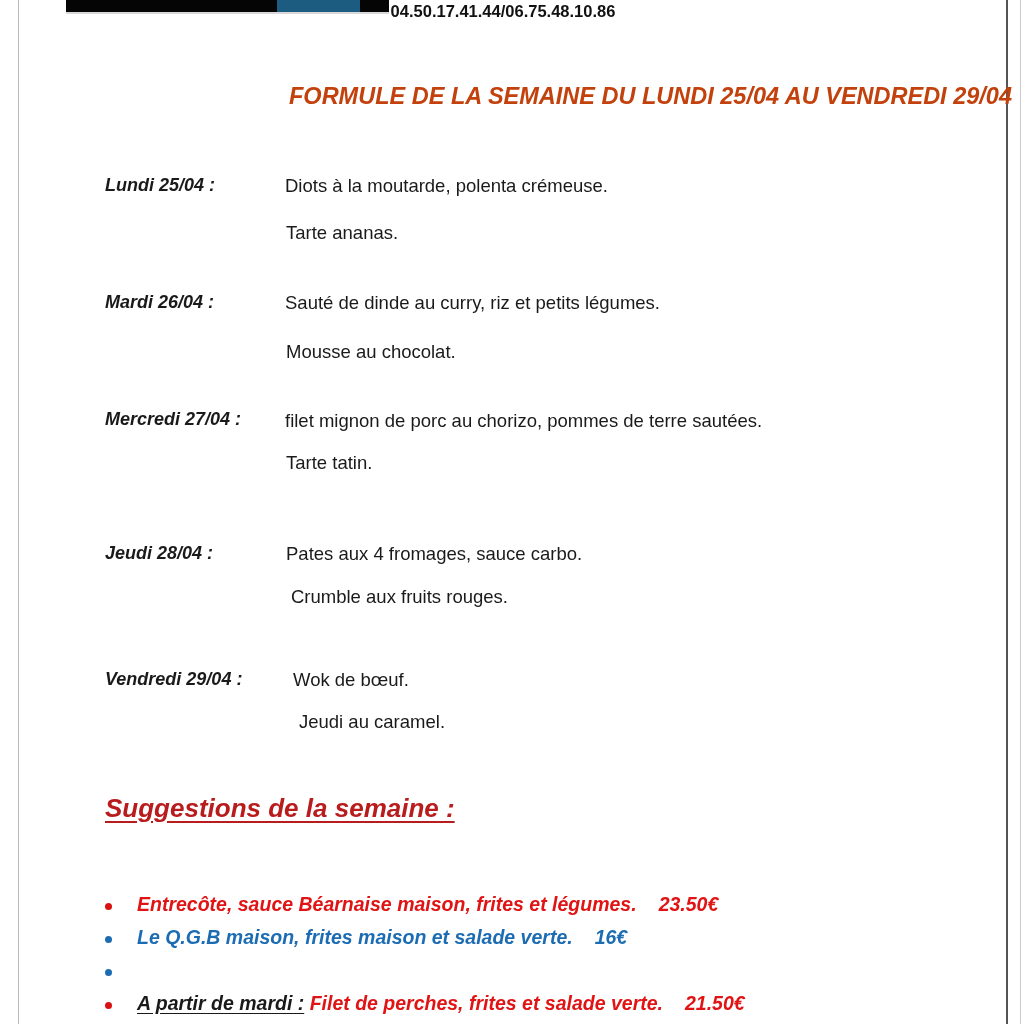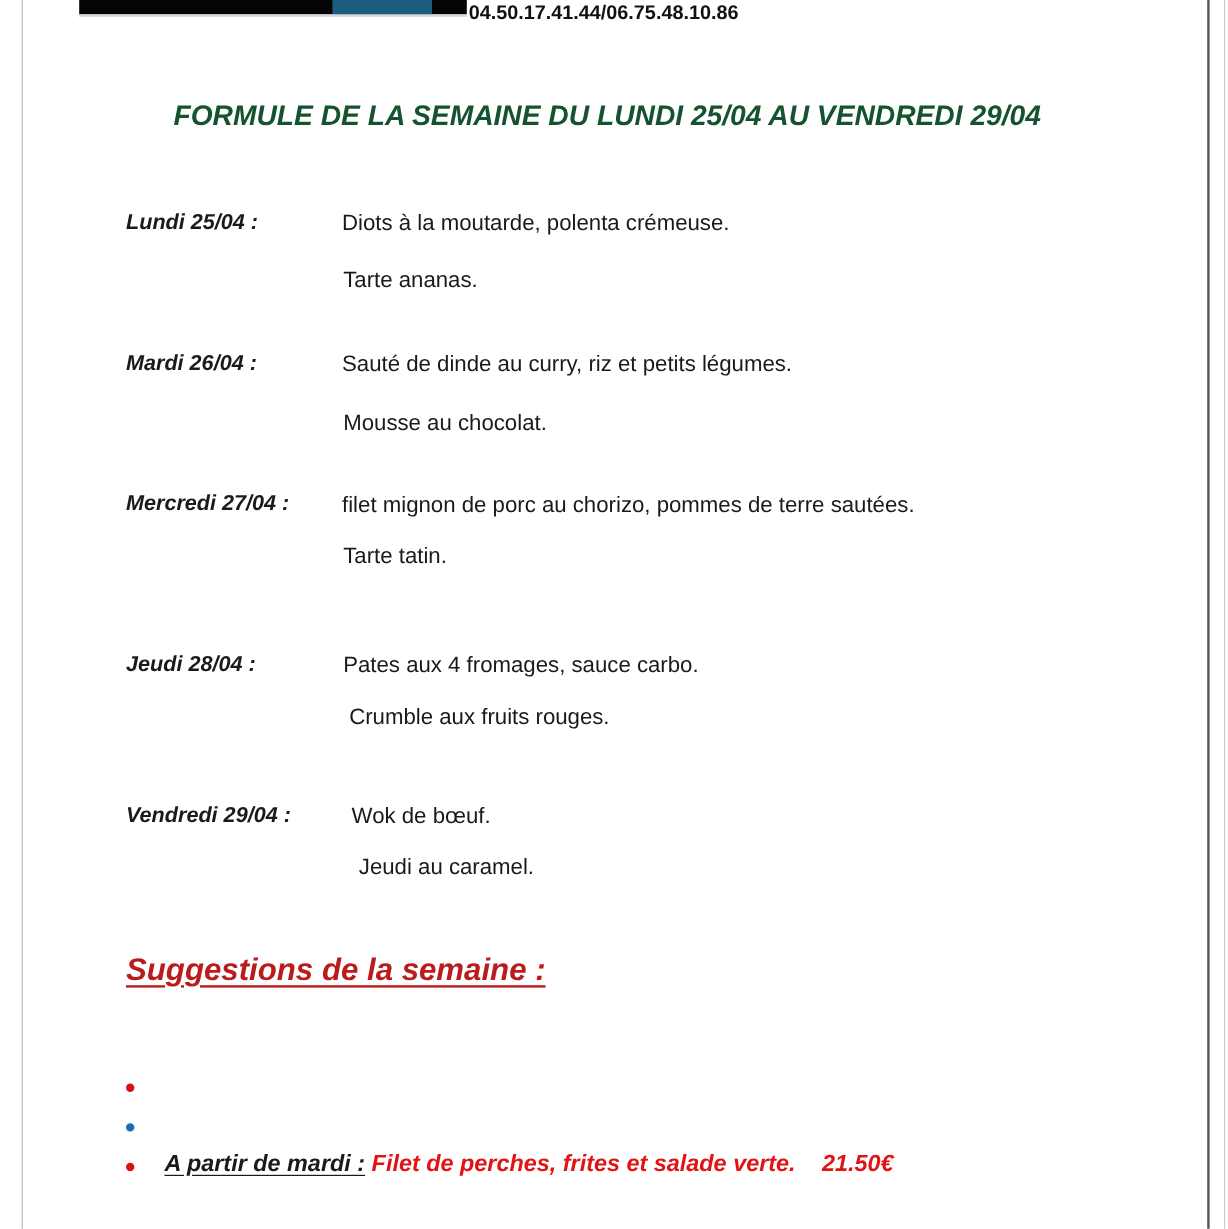--- a/index.html
+++ b/index.html
@@ -88,25 +88,25 @@
     letter-spacing: 0px;
     font-family: "Liberation Sans", sans-serif;
   }
 
   
   .formula-title {
     position: absolute;
     left: 0;
     top: 83px;
     width: 1012px;
-    text-align: center;
+    text-align: right;
     font-size: 23.5px;
     font-style: italic;
     font-weight: bold;
-    color: #14532d;
+    color: #c2410c;
     font-family: "Liberation Sans", sans-serif;
     white-space: nowrap;
   }
 
   
   .days {
     position: absolute;
     left: 0;
     top: 166px;
     width: 1006px;
@@ -247,22 +247,31 @@
     </div>
 
   </div>
 
   <div class="sugg-heading">Suggestions de la semaine :</div>
 
   <div class="sugg-list">
 
     <div class="sugg-row">
       <div class="bullet red"></div>
-    </div>
-
+      <div class="sugg-text red">
+        <span>Entrecôte, sauce Béarnaise maison, frites et légumes.</span><span class="price">23.50€</span>
+      </div>
+    </div>
+
+    <div class="sugg-row">
+      <div class="bullet blue"></div>
+      <div class="sugg-text blue">
+        <span>Le Q.G.B maison, frites maison et salade verte.</span><span class="price">16€</span>
+      </div>
+    </div>
 
     <div class="sugg-row">
       <div class="bullet blue"></div>
     </div>
 
     <div class="sugg-row">
       <div class="bullet red"></div>
       <div class="sugg-text red">
         <span class="prefix-underline">A partir de mardi :</span>&nbsp;<span>Filet de perches, frites et salade verte.</span><span class="price">21.50€</span>
       </div>

